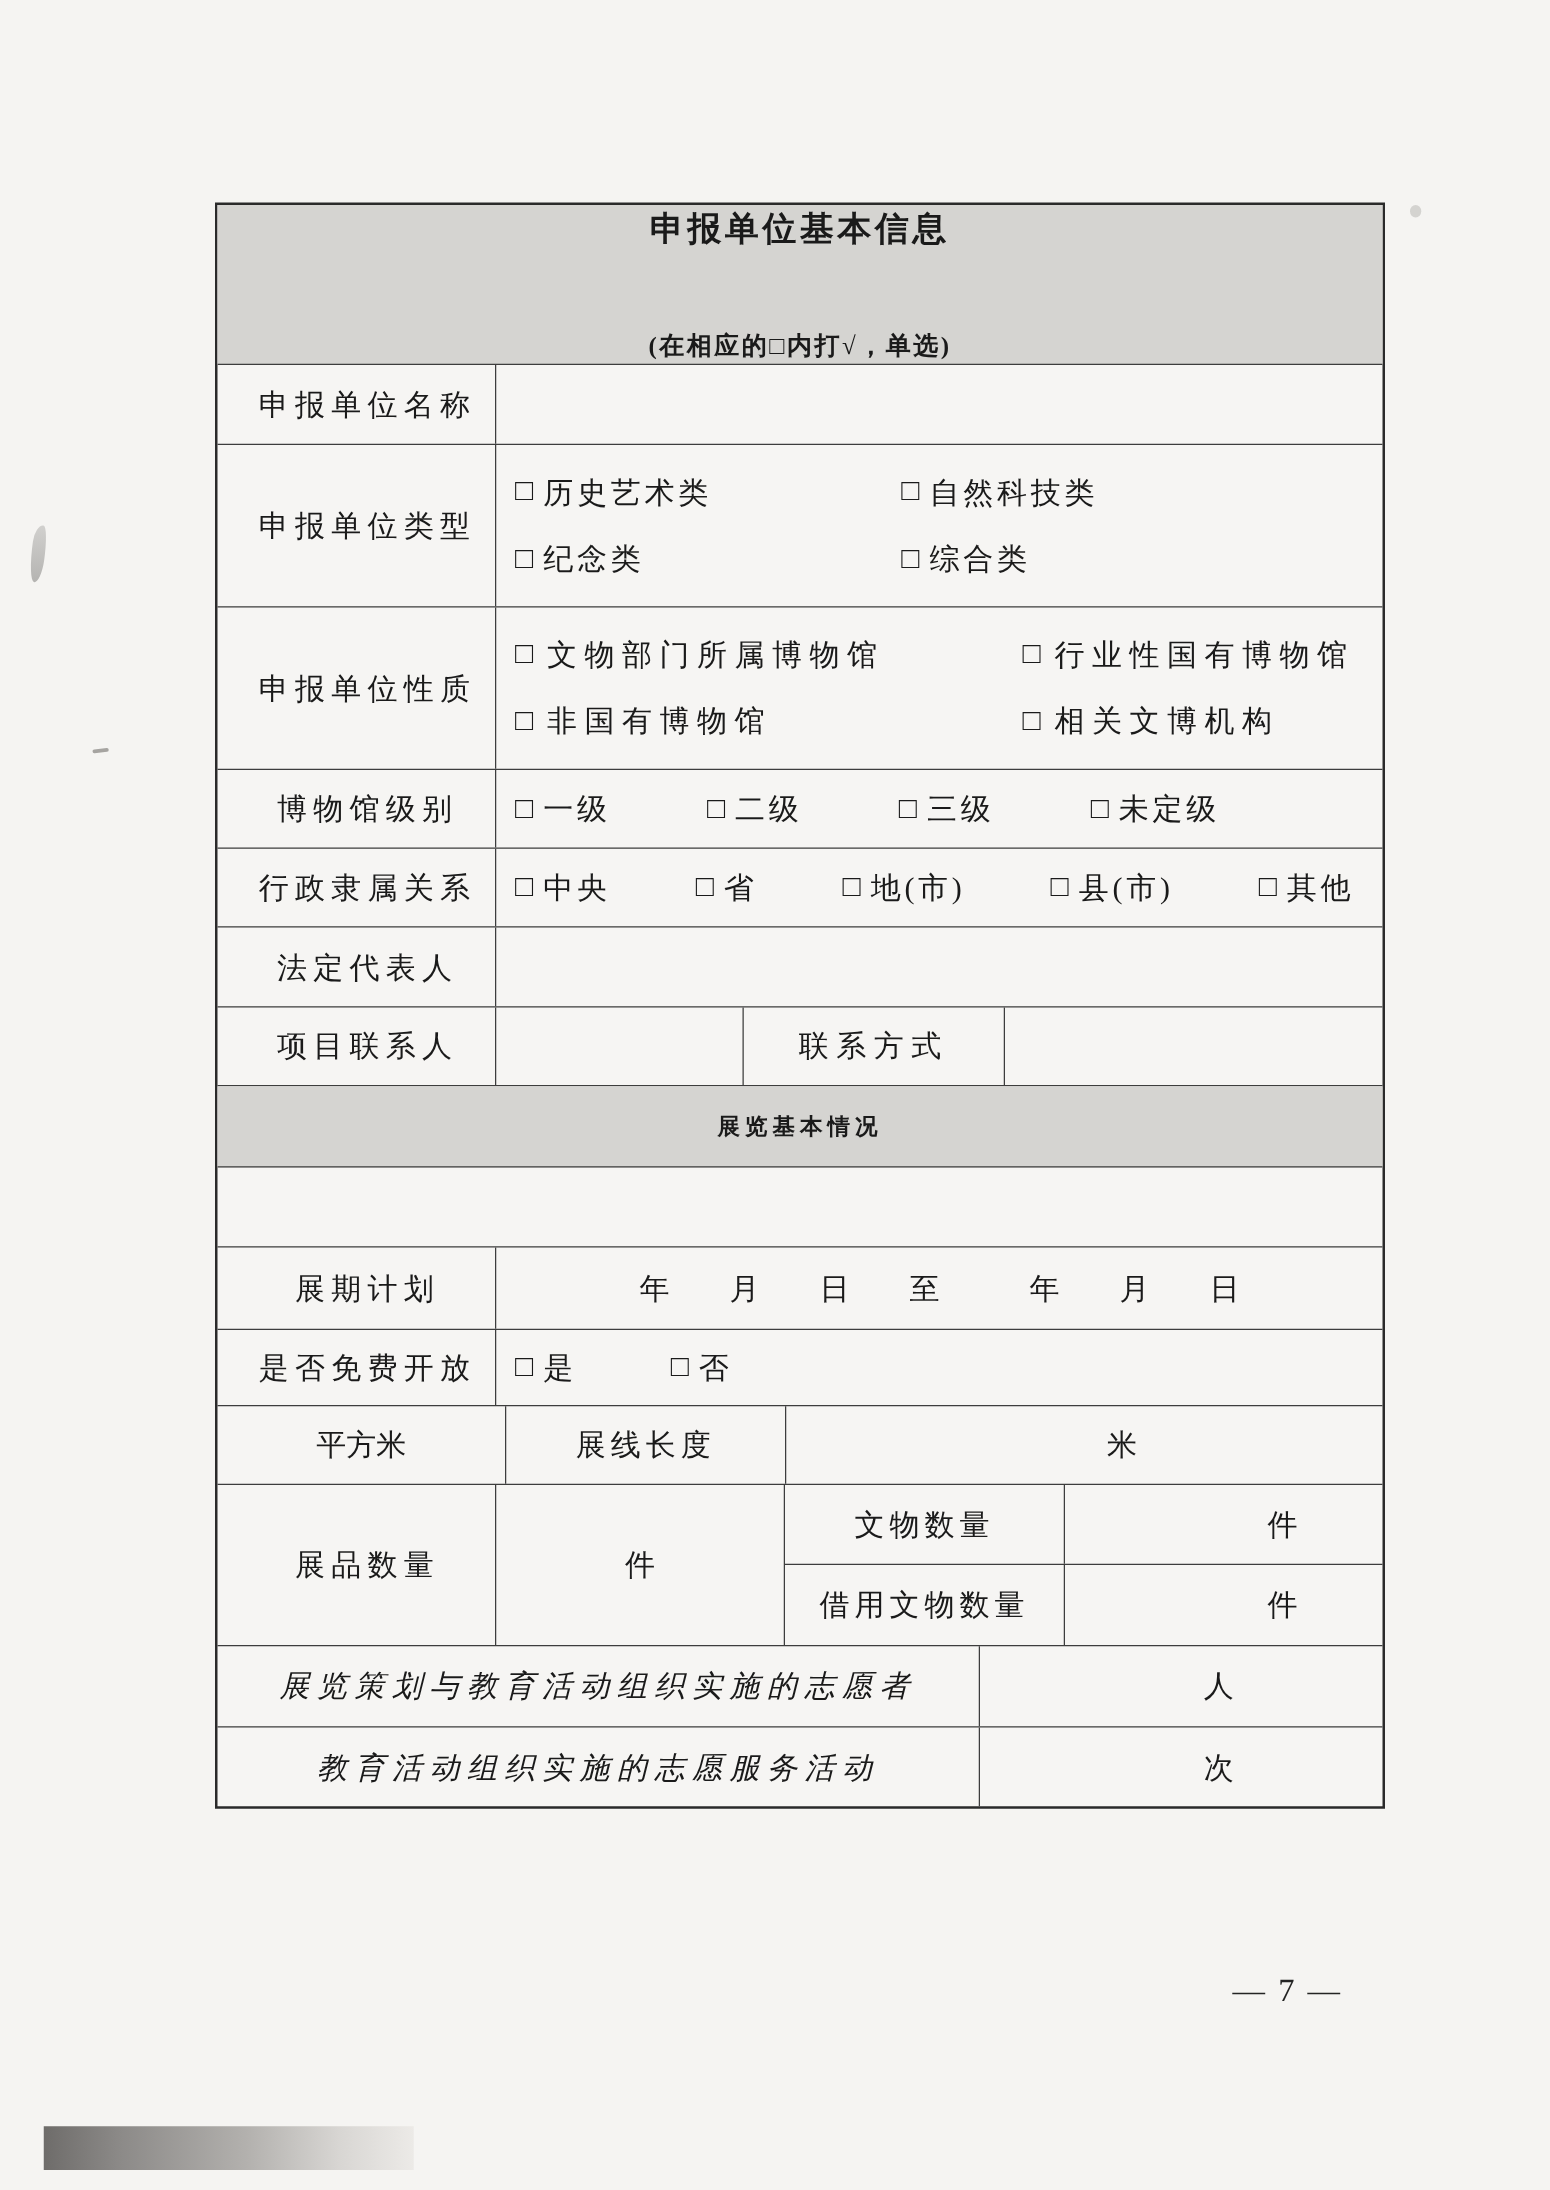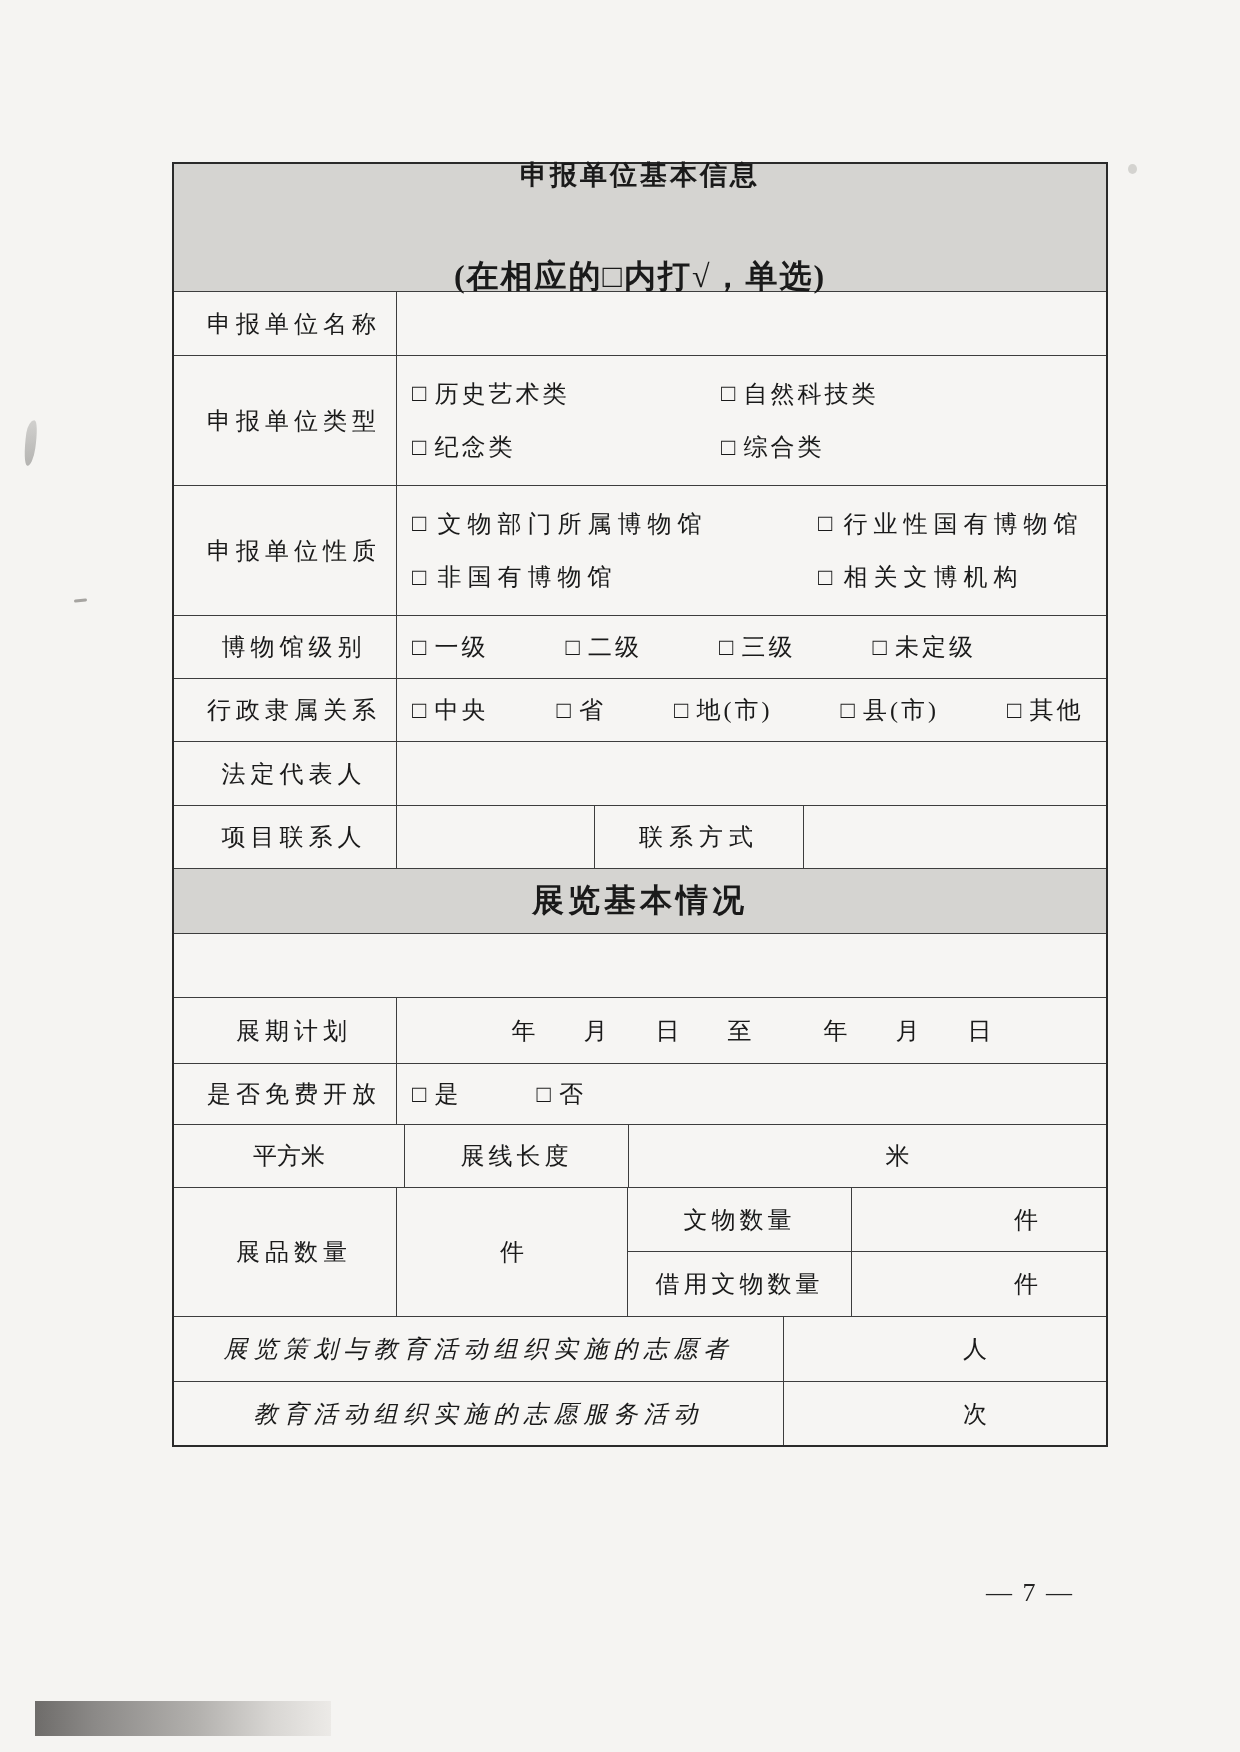--- a/index.html
+++ b/index.html
@@ -16,22 +16,22 @@
     background:#f6f5f3;
     font-size:24px;
   }
   .t-row{display:flex;box-sizing:border-box;border-bottom:1px solid #3d3d3d;}
   .t-row:last-child{border-bottom:none;}
   .cell{box-sizing:border-box;border-right:1px solid #3d3d3d;display:flex;align-items:center;}
   .cell.last{border-right:none;flex:1;}
   .label-cell{width:223px;justify-content:center;letter-spacing:5px;padding-left:18px;flex:0 0 auto;}
   .gray-row{background:#d5d4d1;flex-direction:column;justify-content:center;align-items:center;gap:40px;}
   .hdr-title{font-weight:bold;font-size:27px;letter-spacing:3px;}
-  .hdr-sub{font-weight:bold;font-size:32px;letter-spacing:2px;margin-top:22px;}
-  .hdr-single{font-weight:bold;font-size:32px;letter-spacing:4px;}
+  .hdr-sub{font-weight:bold;font-size:20px;letter-spacing:2px;margin-top:22px;}
+  .hdr-single{font-weight:bold;font-size:18px;letter-spacing:4px;}
   .opts-cell{padding-left:15px;letter-spacing:3px;}
   .stack-cell{flex-direction:column;justify-content:space-evenly;align-items:stretch;padding-left:15px;}
   .opt-line{display:flex;align-items:center;}
   .opt{display:inline-flex;align-items:center;white-space:nowrap;}
   .cb{margin-right:5px;}
   .w309{width:309px;flex:0 0 auto;}
   .w406{width:406px;flex:0 0 auto;}
   .sp3{letter-spacing:3px;}
   .sp6{letter-spacing:6px;}
   .gap77{gap:77px;}

